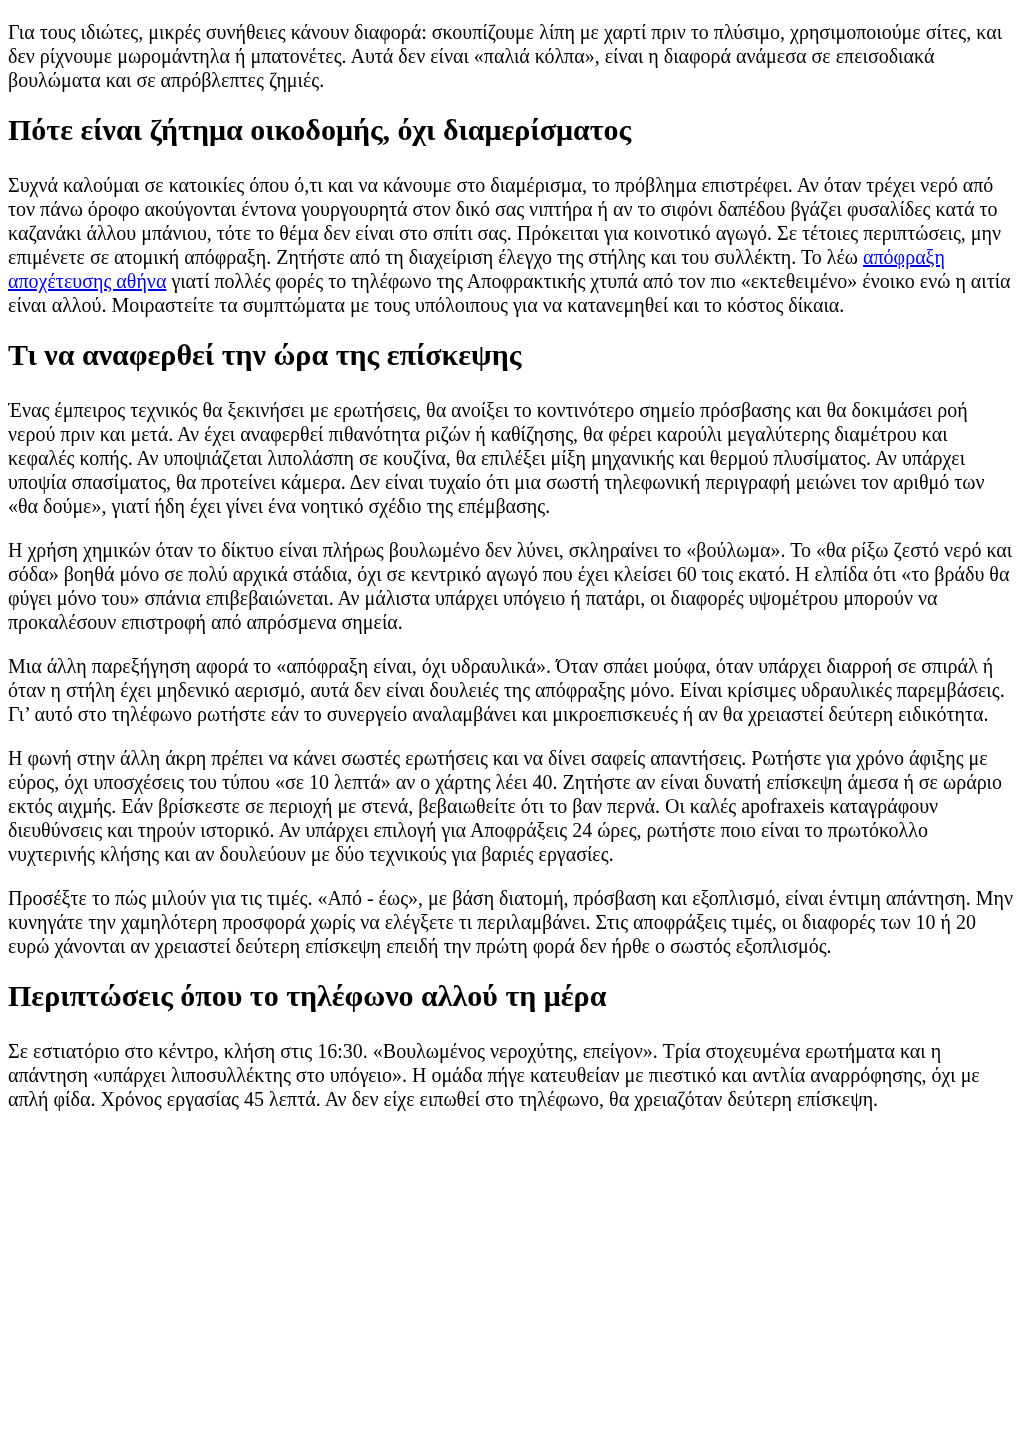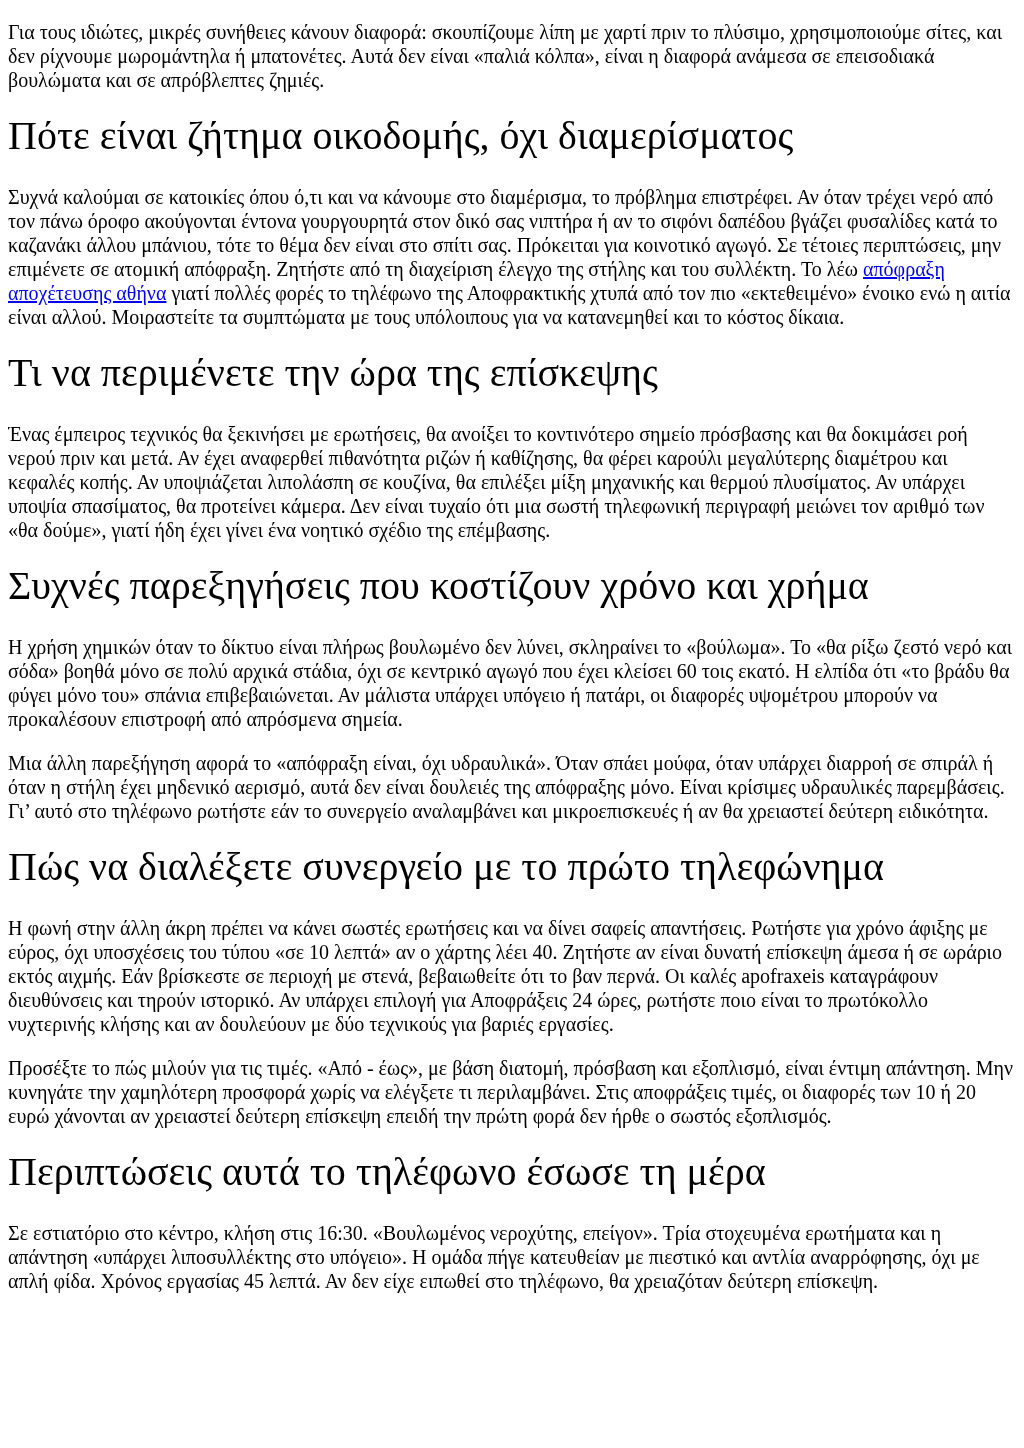--- a/index.html
+++ b/index.html
@@ -14,22 +14,22 @@
     font-size: 20px;
     line-height: 1.2;
   }
   article { display: block; }
   p {
     margin: 20px 0;
     padding: 0;
   }
   p:first-child { margin-top: 12px; }
   h2 {
-    font-size: 40px;
-    font-weight: normal;
+    font-size: 30px;
+    font-weight: bold;
     line-height: 1.2;
     margin: 10px 0 25px 0;
     padding: 0;
   }
   a {
     color: #0000ee;
     text-decoration: underline;
     cursor: pointer;
   }
 </style>
@@ -37,35 +37,33 @@
 <body>
 
 <article>
 
   <p>Για τους ιδιώτες, μικρές συνήθειες κάνουν διαφορά: σκουπίζουμε λίπη με χαρτί πριν το πλύσιμο, χρησιμοποιούμε σίτες, και δεν ρίχνουμε μωρομάντηλα ή μπατονέτες. Αυτά δεν είναι «παλιά κόλπα», είναι η διαφορά ανάμεσα σε επεισοδιακά βουλώματα και σε απρόβλεπτες ζημιές.</p>
 
   <h2>Πότε είναι ζήτημα οικοδομής, όχι διαμερίσματος</h2>
 
   <p><span>Συχνά καλούμαι σε κατοικίες όπου ό,τι και να κάνουμε στο διαμέρισμα, το πρόβλημα επιστρέφει. Αν όταν τρέχει νερό από τον πάνω όροφο ακούγονται έντονα γουργουρητά στον δικό σας νιπτήρα ή αν το σιφόνι δαπέδου βγάζει φυσαλίδες κατά το καζανάκι άλλου μπάνιου, τότε το θέμα δεν είναι στο σπίτι σας. Πρόκειται για κοινοτικό αγωγό. Σε τέτοιες περιπτώσεις, μην επιμένετε σε ατομική απόφραξη. Ζητήστε από τη διαχείριση έλεγχο της στήλης και του συλλέκτη. Το λέω </span><a href="#">απόφραξη αποχέτευσης αθήνα</a><span> γιατί πολλές φορές το τηλέφωνο της Αποφρακτικής χτυπά από τον πιο «εκτεθειμένο» ένοικο ενώ η αιτία είναι αλλού. Μοιραστείτε τα συμπτώματα με τους υπόλοιπους για να κατανεμηθεί και το κόστος δίκαια.</span></p>
 
-  <h2>Τι να περιμένετε την ώρα της επίσκεψης</h2>
+  <h2>Τι να αναφερθεί την ώρα της επίσκεψης</h2>
 
   <p>Ένας έμπειρος τεχνικός θα ξεκινήσει με ερωτήσεις, θα ανοίξει το κοντινότερο σημείο πρόσβασης και θα δοκιμάσει ροή νερού πριν και μετά. Αν έχει αναφερθεί πιθανότητα ριζών ή καθίζησης, θα φέρει καρούλι μεγαλύτερης διαμέτρου και κεφαλές κοπής. Αν υποψιάζεται λιπολάσπη σε κουζίνα, θα επιλέξει μίξη μηχανικής και θερμού πλυσίματος. Αν υπάρχει υποψία σπασίματος, θα προτείνει κάμερα. Δεν είναι τυχαίο ότι μια σωστή τηλεφωνική περιγραφή μειώνει τον αριθμό των «θα δούμε», γιατί ήδη έχει γίνει ένα νοητικό σχέδιο της επέμβασης.</p>
 
 
-  <h2>Συχνές παρεξηγήσεις που κοστίζουν χρόνο και χρήμα</h2>
 
   <p>Η χρήση χημικών όταν το δίκτυο είναι πλήρως βουλωμένο δεν λύνει, σκληραίνει το «βούλωμα». Το «θα ρίξω ζεστό νερό και σόδα» βοηθά μόνο σε πολύ αρχικά στάδια, όχι σε κεντρικό αγωγό που έχει κλείσει 60 τοις εκατό. Η ελπίδα ότι «το βράδυ θα φύγει μόνο του» σπάνια επιβεβαιώνεται. Αν μάλιστα υπάρχει υπόγειο ή πατάρι, οι διαφορές υψομέτρου μπορούν να προκαλέσουν επιστροφή από απρόσμενα σημεία.</p>
 
   <p>Μια άλλη παρεξήγηση αφορά το «απόφραξη είναι, όχι υδραυλικά». Όταν σπάει μούφα, όταν υπάρχει διαρροή σε σπιράλ ή όταν η στήλη έχει μηδενικό αερισμό, αυτά δεν είναι δουλειές της απόφραξης μόνο. Είναι κρίσιμες υδραυλικές παρεμβάσεις. Γι’ αυτό στο τηλέφωνο ρωτήστε εάν το συνεργείο αναλαμβάνει και μικροεπισκευές ή αν θα χρειαστεί δεύτερη ειδικότητα.</p>
 
-  <h2>Πώς να διαλέξετε συνεργείο με το πρώτο τηλεφώνημα</h2>
 
   <p>Η φωνή στην άλλη άκρη πρέπει να κάνει σωστές ερωτήσεις και να δίνει σαφείς απαντήσεις. Ρωτήστε για χρόνο άφιξης με εύρος, όχι υποσχέσεις του τύπου «σε 10 λεπτά» αν ο χάρτης λέει 40. Ζητήστε αν είναι δυνατή επίσκεψη άμεσα ή σε ωράριο εκτός αιχμής. Εάν βρίσκεστε σε περιοχή με στενά, βεβαιωθείτε ότι το βαν περνά. Οι καλές apofraxeis καταγράφουν διευθύνσεις και τηρούν ιστορικό. Αν υπάρχει επιλογή για Αποφράξεις 24 ώρες, ρωτήστε ποιο είναι το πρωτόκολλο νυχτερινής κλήσης και αν δουλεύουν με δύο τεχνικούς για βαριές εργασίες.</p>
 
   <p>Προσέξτε το πώς μιλούν για τις τιμές. «Από - έως», με βάση διατομή, πρόσβαση και εξοπλισμό, είναι έντιμη απάντηση. Μην κυνηγάτε την χαμηλότερη προσφορά χωρίς να ελέγξετε τι περιλαμβάνει. Στις αποφράξεις τιμές, οι διαφορές των 10 ή 20 ευρώ χάνονται αν χρειαστεί δεύτερη επίσκεψη επειδή την πρώτη φορά δεν ήρθε ο σωστός εξοπλισμός.</p>
 
-  <h2>Περιπτώσεις αυτά το τηλέφωνο έσωσε τη μέρα</h2>
+  <h2>Περιπτώσεις όπου το τηλέφωνο αλλού τη μέρα</h2>
 
   <p>Σε εστιατόριο στο κέντρο, κλήση στις 16:30. «Βουλωμένος νεροχύτης, επείγον». Τρία στοχευμένα ερωτήματα και η απάντηση «υπάρχει λιποσυλλέκτης στο υπόγειο». Η ομάδα πήγε κατευθείαν με πιεστικό και αντλία αναρρόφησης, όχι με απλή φίδα. Χρόνος εργασίας 45 λεπτά. Αν δεν είχε ειπωθεί στο τηλέφωνο, θα χρειαζόταν δεύτερη επίσκεψη.</p>
 
 
 </article>
 
 </body></html>

